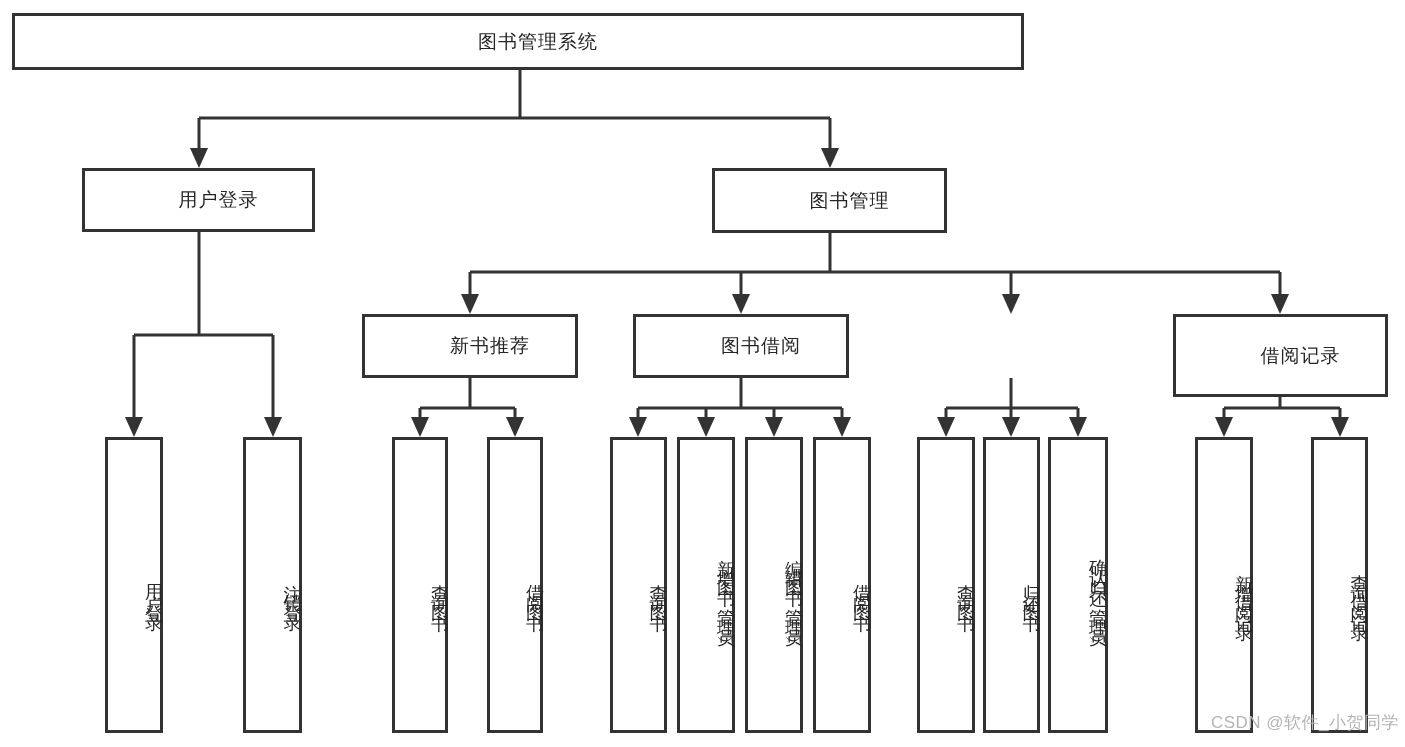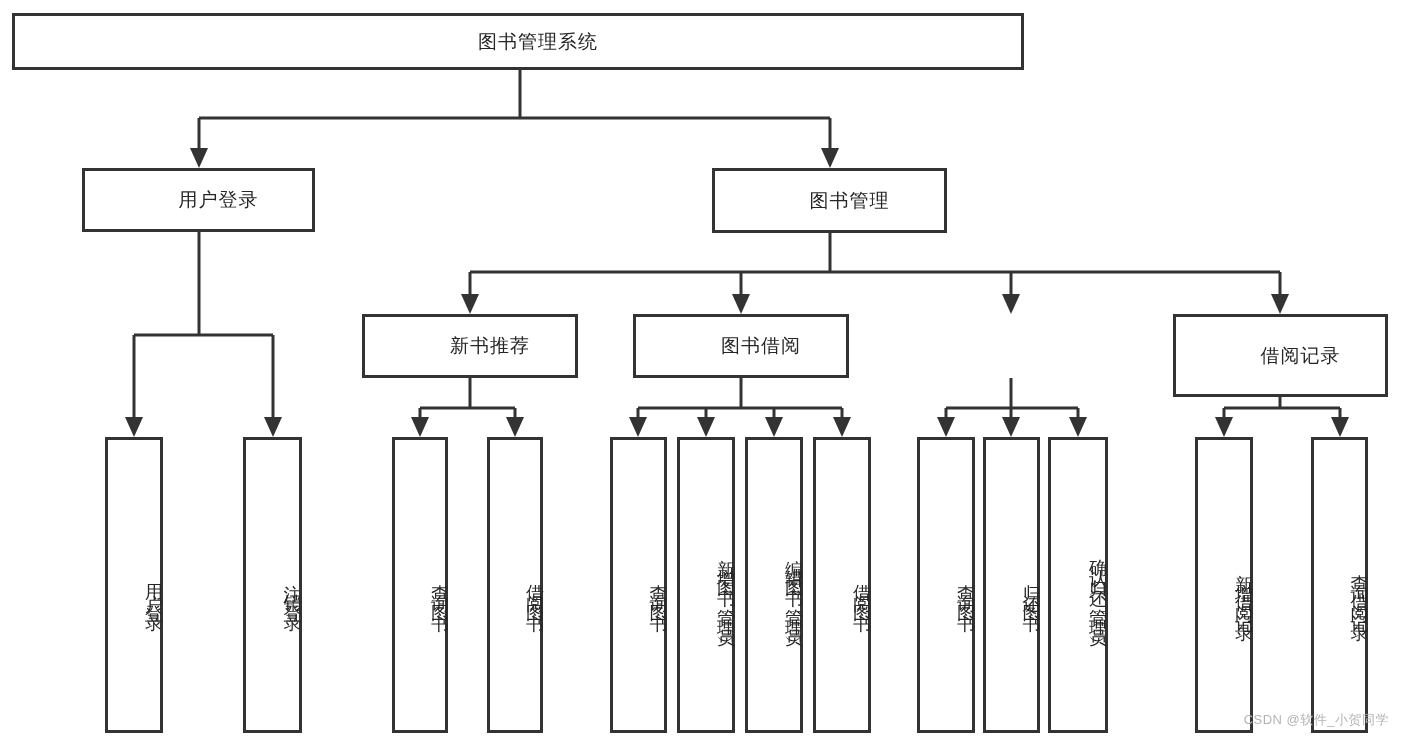--- a/index.html
+++ b/index.html
@@ -40,22 +40,22 @@
   .hnode { font-size: 19px; letter-spacing: 1px; }
   .vnode {
     writing-mode: vertical-rl;
     text-orientation: mixed;
     font-size: 18px;
     letter-spacing: 10px;
     padding-top: 10px;
   }
   .watermark {
     position: absolute;
-    right: 16px; top: 711px;
-    font-size: 13px;
+    right: 6px; top: 711px;
+    font-size: 17px;
     color: var(--watermark, #b4b4b4);
     letter-spacing: 0.5px;
     z-index: 5;
     white-space: nowrap;
   }
 </style>
 </head>
 <body>
 
 <div class="canvas">

